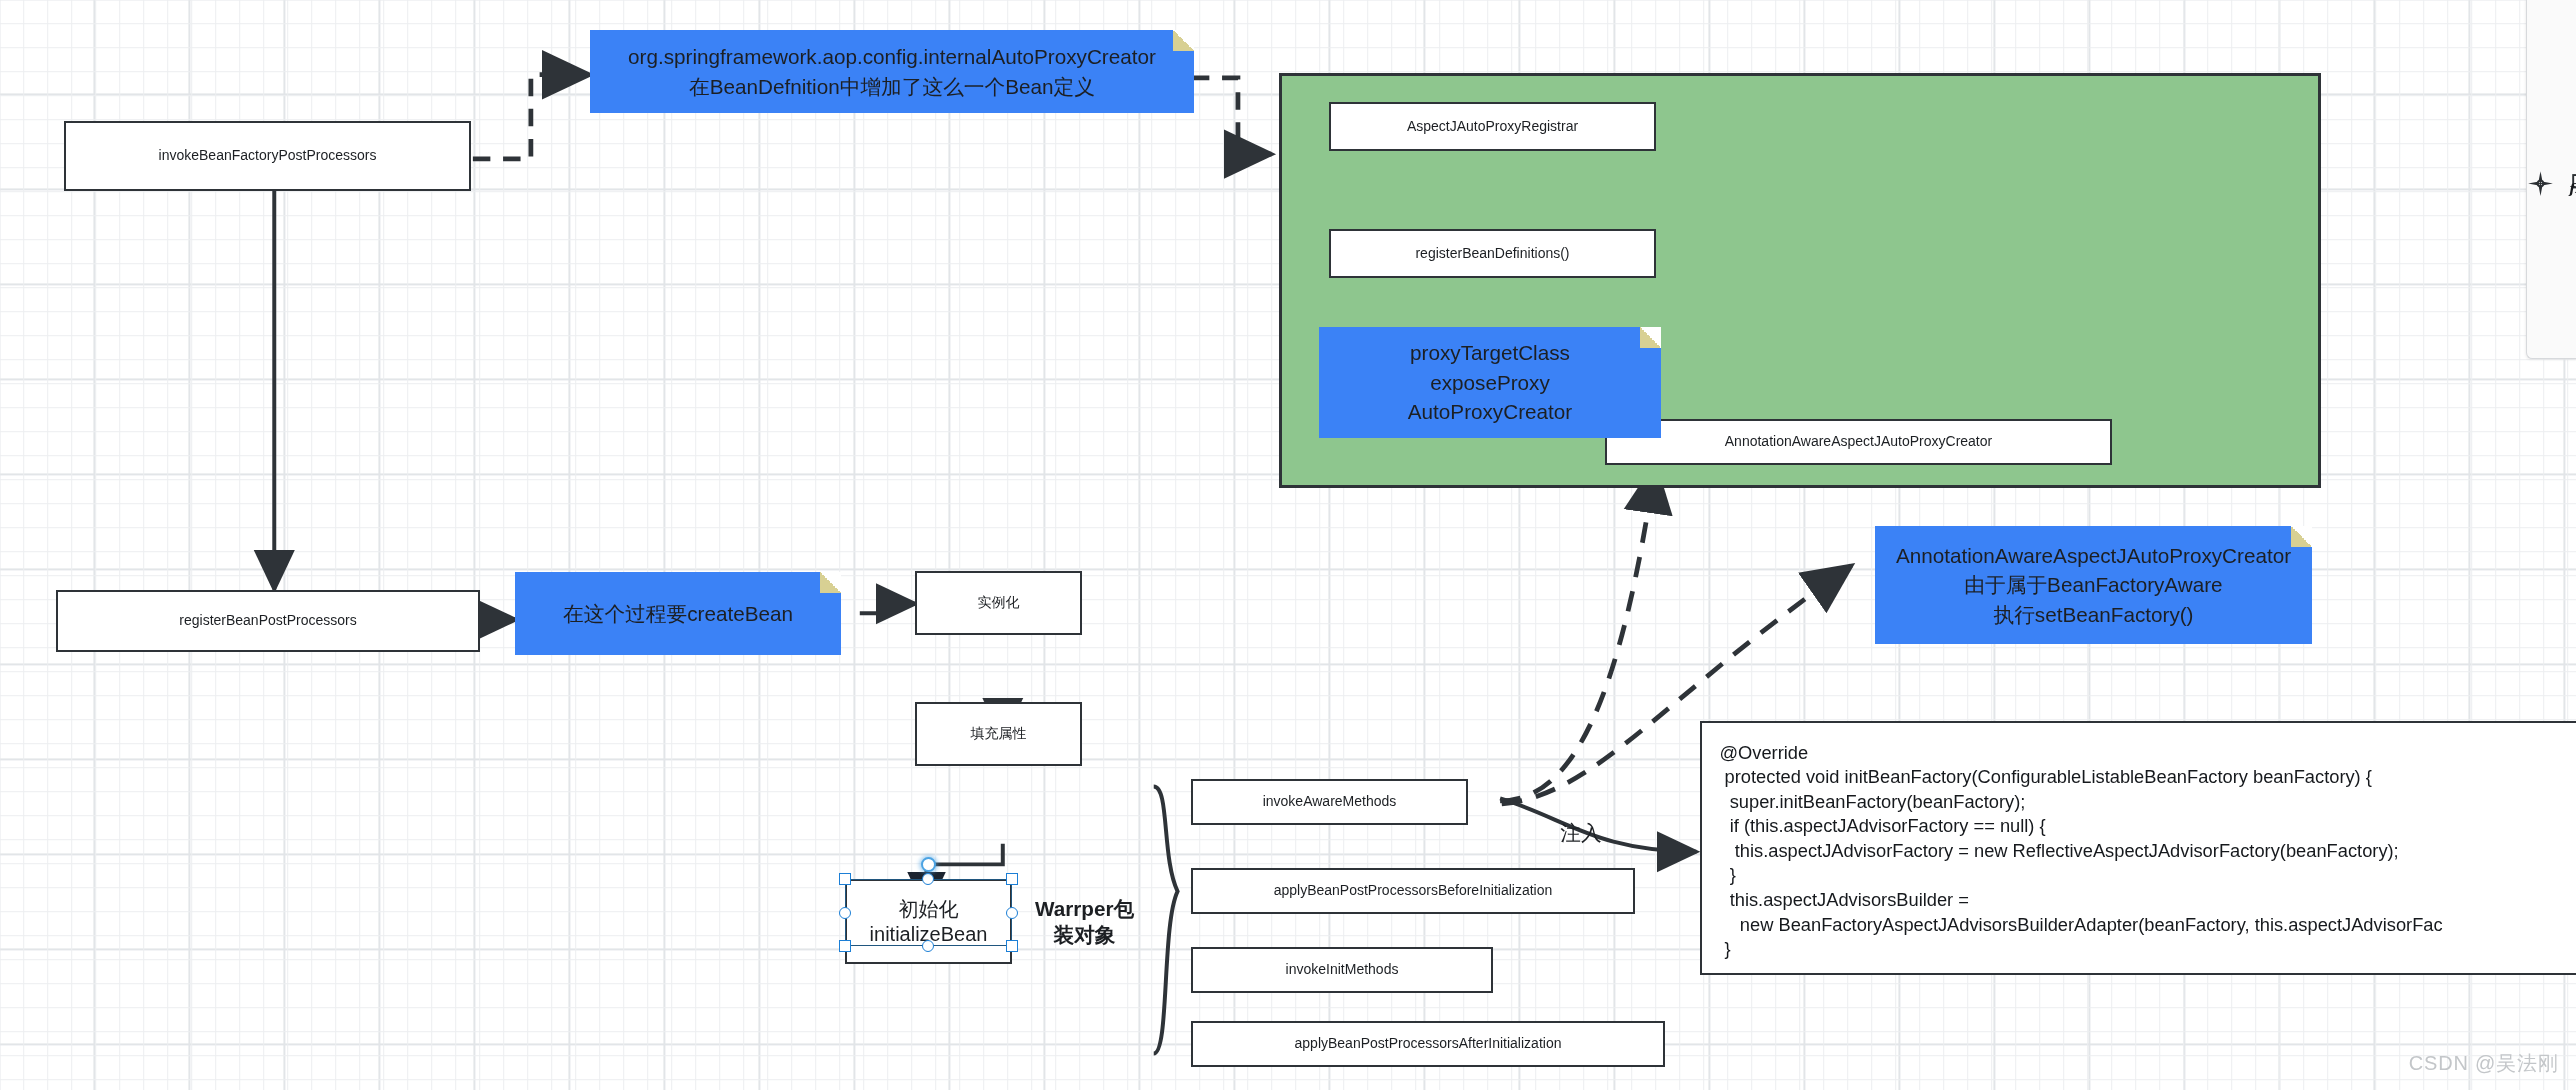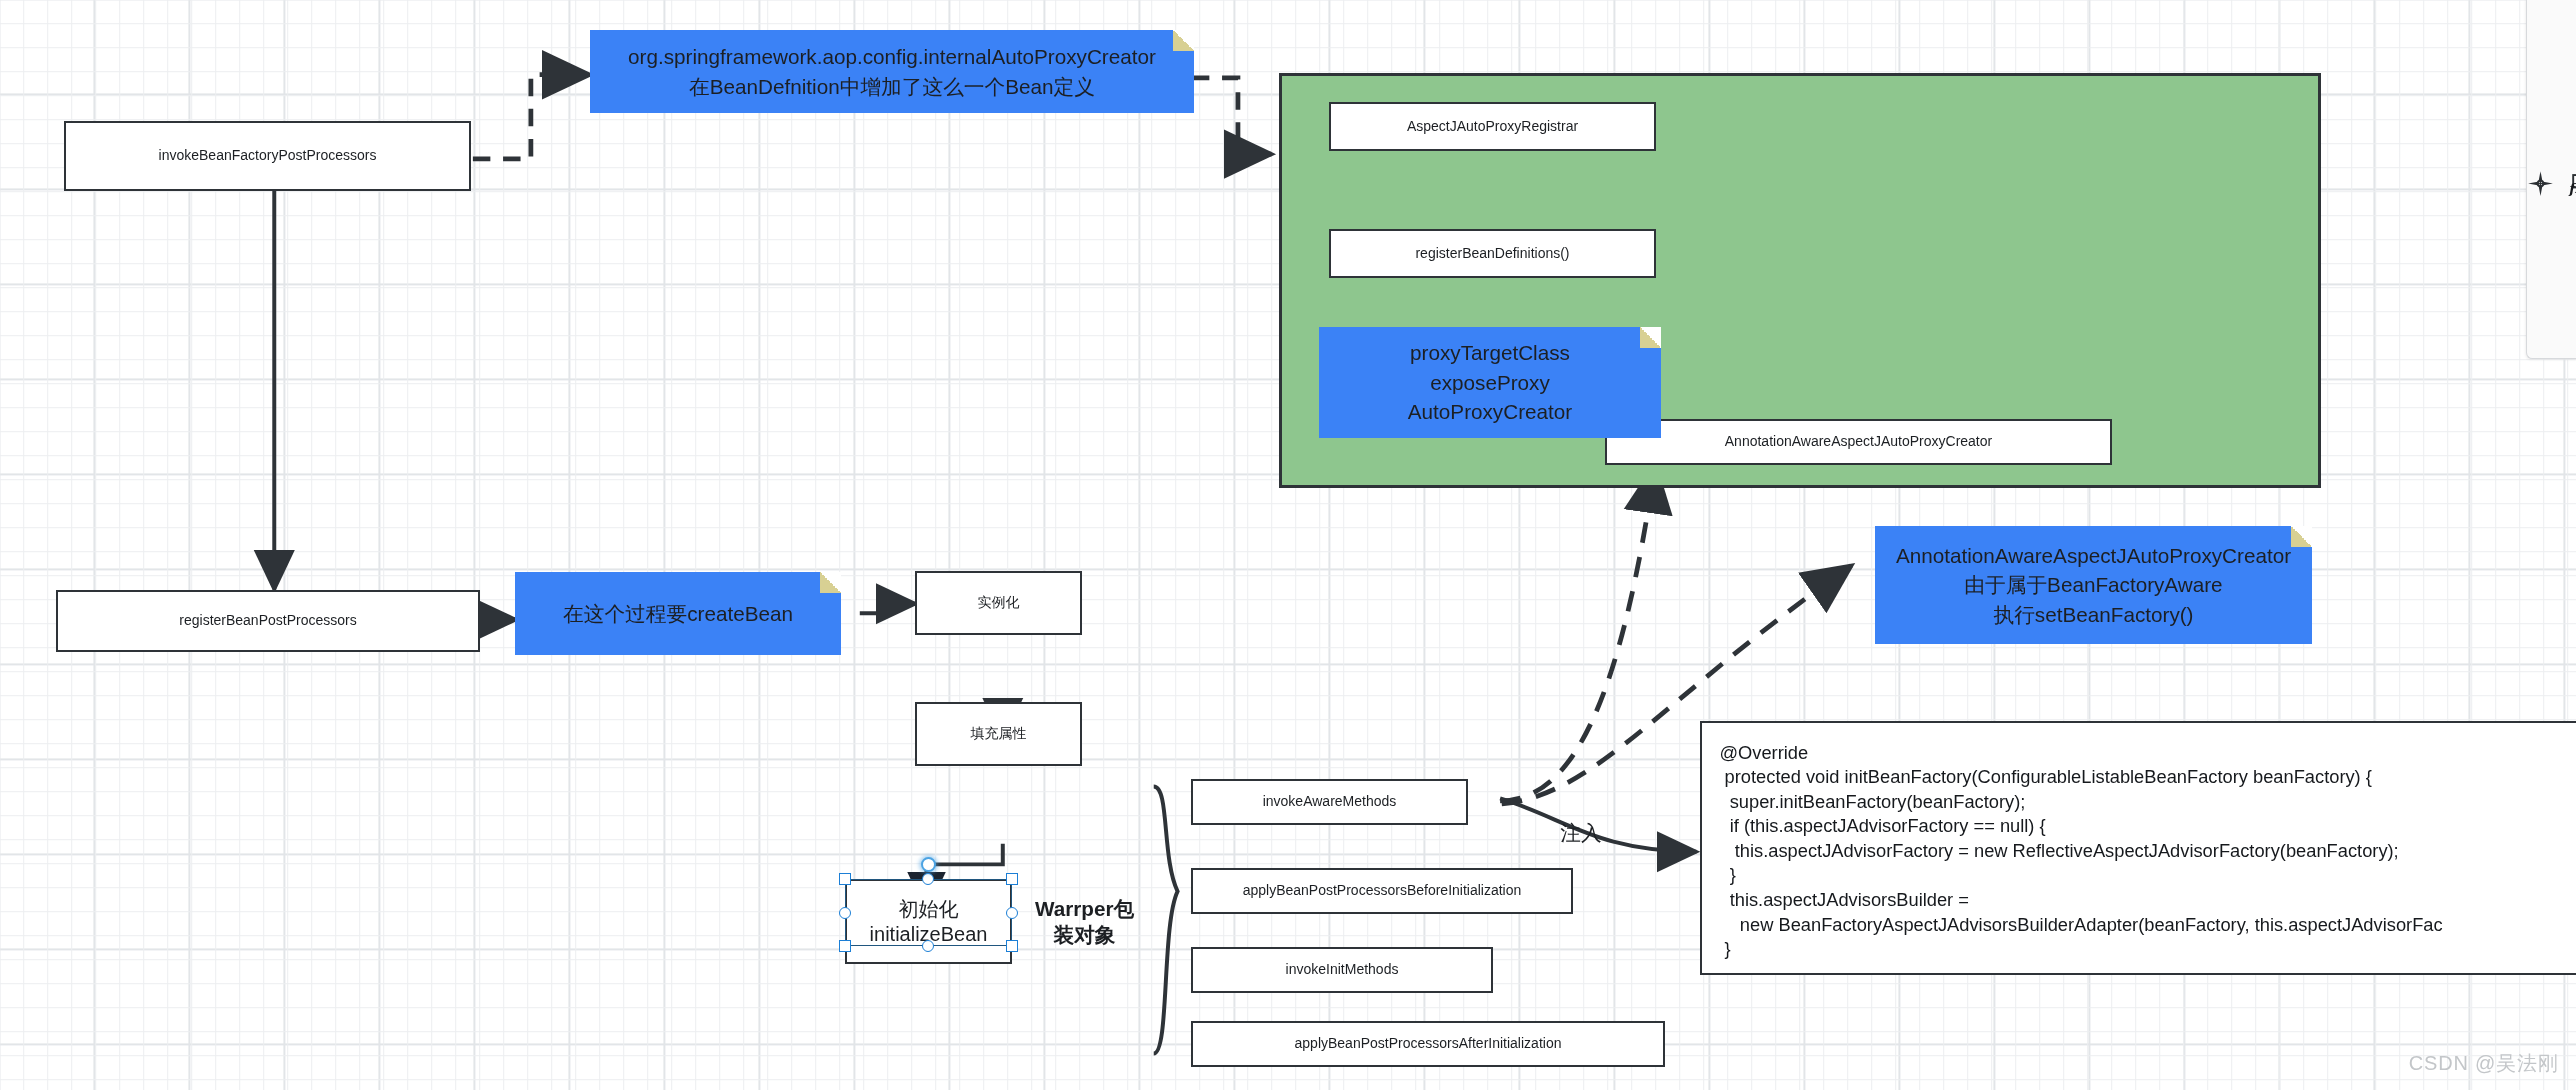--- a/index.html
+++ b/index.html
@@ -159,21 +159,21 @@
 <div class="handle-end" style="left:921px;top:857px;"></div>
 
 <div class="node" style="left:1329px;top:102px;width:327px;height:49px;">AspectJAutoProxyRegistrar</div>
 
 <div class="node" style="left:1329px;top:229px;width:327px;height:49px;">registerBeanDefinitions()</div>
 
 <div class="node" style="left:1605px;top:419px;width:507px;height:46px;">AnnotationAwareAspectJAutoProxyCreator</div>
 
 <div class="node" style="left:1191px;top:779px;width:277px;height:46px;">invokeAwareMethods</div>
 
-<div class="node" style="left:1191px;top:868px;width:382px;height:46px;">applyBeanPostProcessorsBeforeInitialization</div>
+<div class="node" style="left:1191px;top:868px;width:444px;height:46px;">applyBeanPostProcessorsBeforeInitialization</div>
 
 <div class="node" style="left:1191px;top:947px;width:302px;height:46px;">invokeInitMethods</div>
 
 <div class="node" style="left:1191px;top:1021px;width:474px;height:46px;">applyBeanPostProcessorsAfterInitialization</div>
 
 <div class="note" style="left:590px;top:30px;width:604px;height:83px;">
   <span class="fold"></span>
   <span>org.springframework.aop.config.internalAutoProxyCreator
 在BeanDefnition中增加了这么一个Bean定义</span>
 </div>

